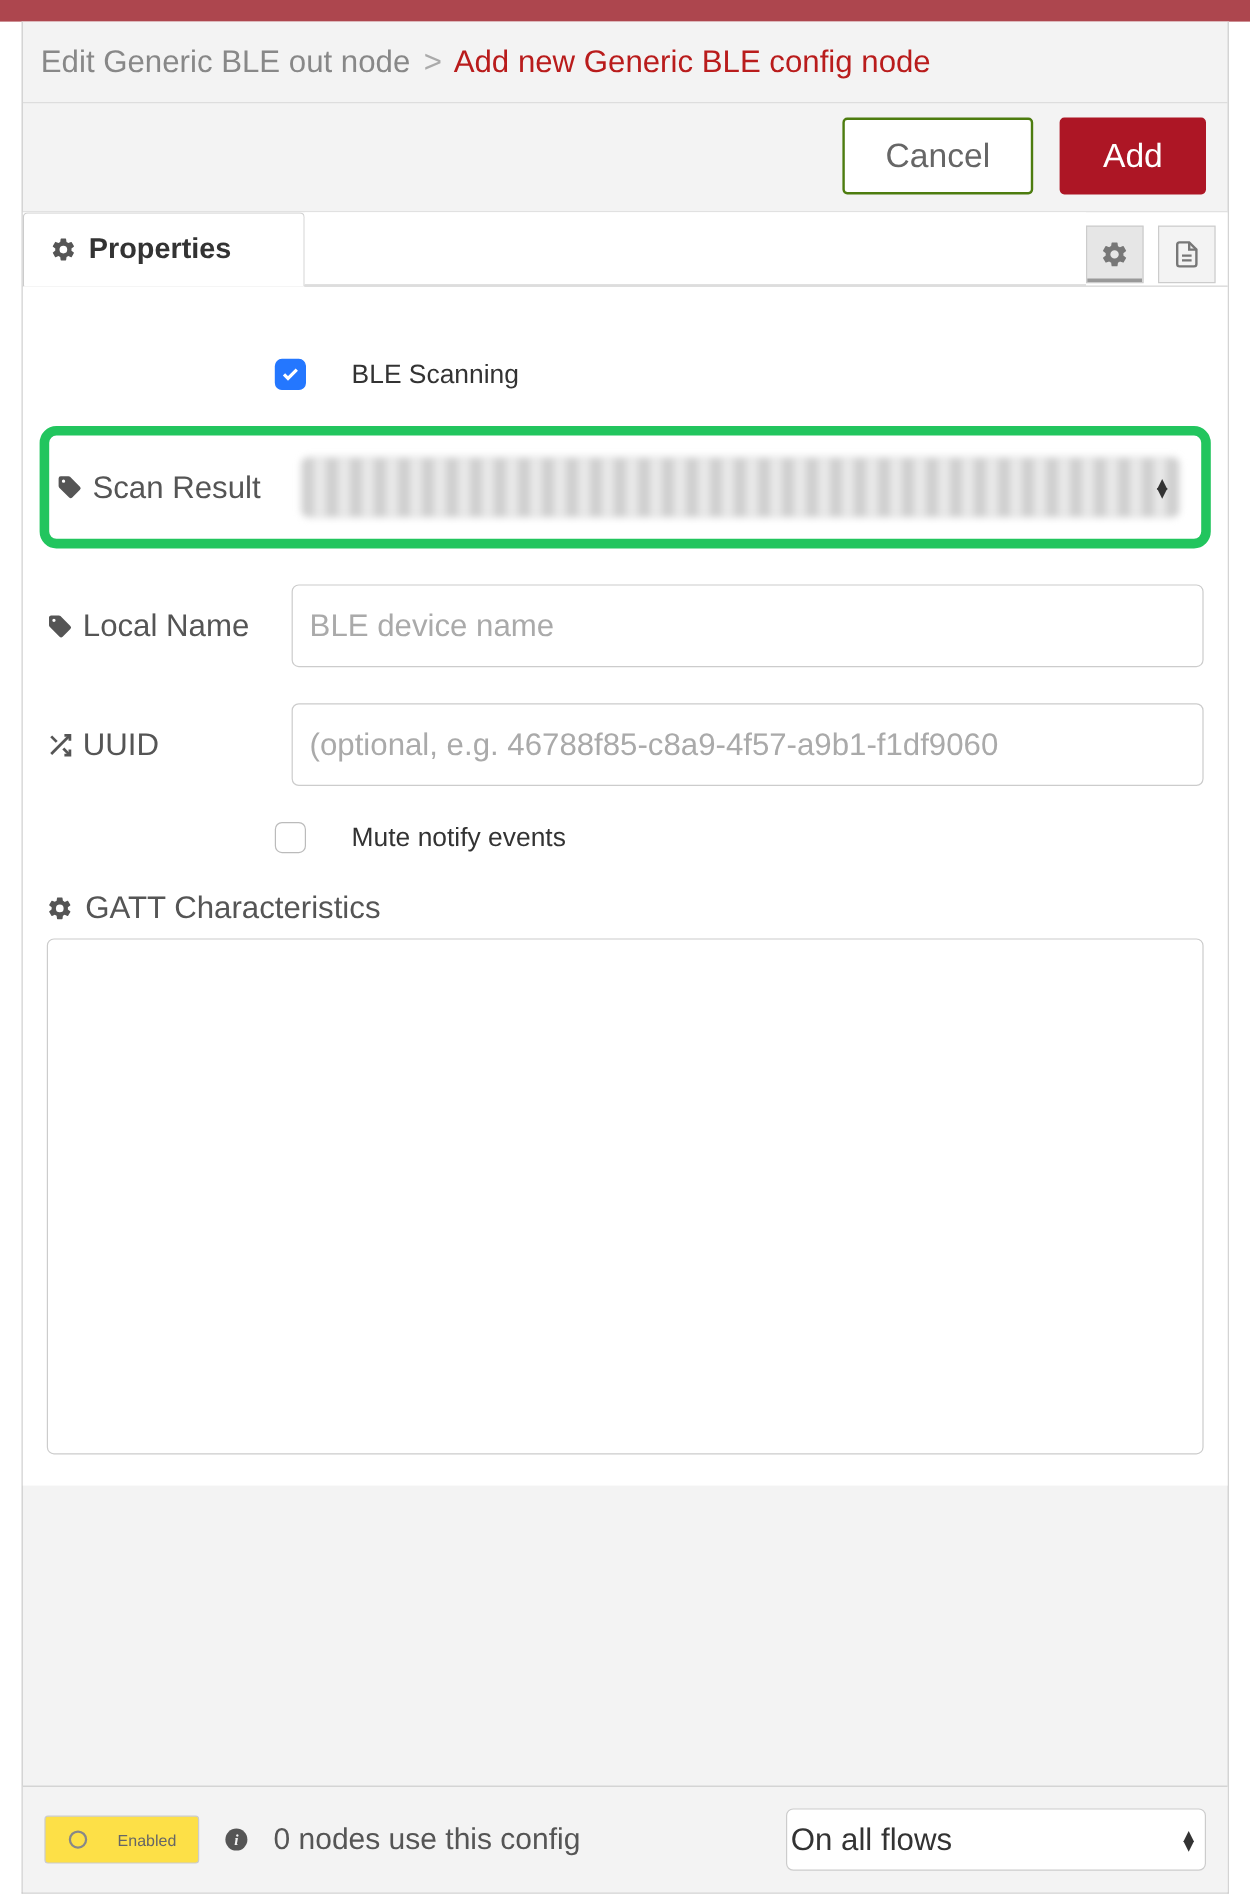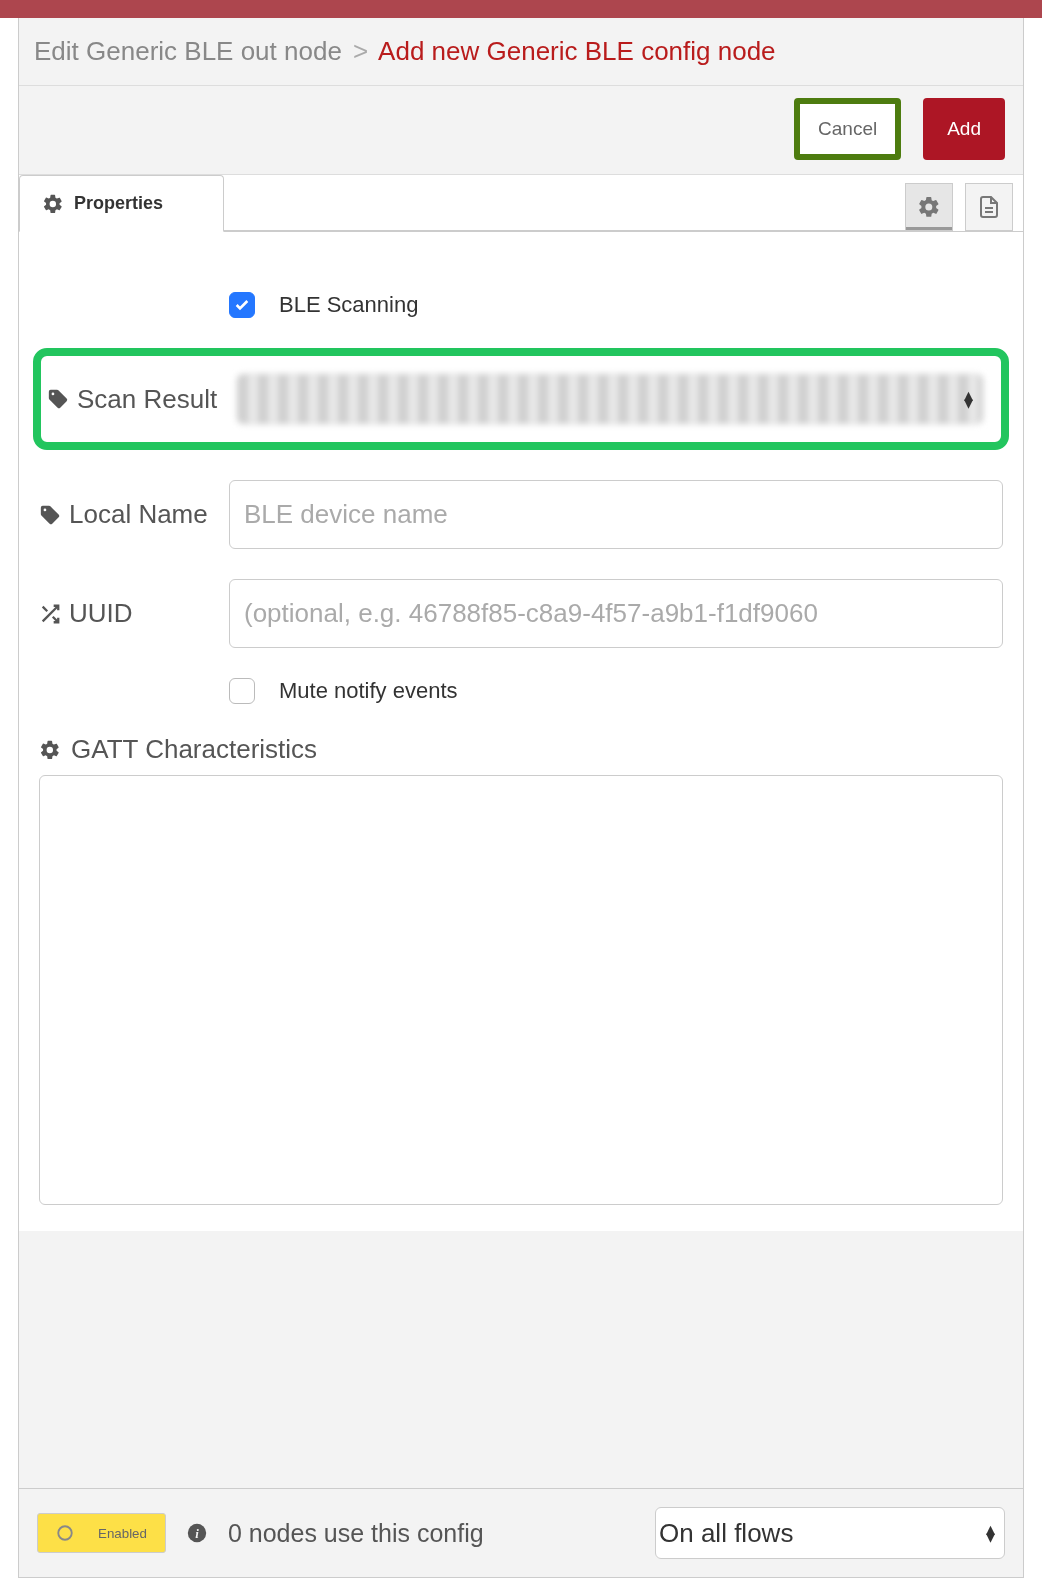--- a/index.html
+++ b/index.html
@@ -31,25 +31,25 @@
   .breadcrumb .current { color: #b91c1c; font-weight: 400; margin-top: 42px; }
   .sep { color: #aaa; margin: 0 4px; }
   .actions {
     display: flex;
     justify-content: flex-end;
     gap: 22px;
     padding: 12px 18px 14px;
     border-bottom: 1px solid #ddd;
   }
   .btn {
-    font-size: 19px;
-    padding: 14px 18px;
+    font-size: 28px;
+    padding: 14px 34px;
     border-radius: 4px;
     cursor: pointer;
-    border: 6px solid #4d7c0f;
+    border: 2px solid #4d7c0f;
     background: #fff;
     color: #666;
   }
   .btn-primary {
     background: #ad1625;
     border-color: #ad1625;
     color: #fff;
   }
   .tabs-row {
     display: flex;
@@ -59,21 +59,21 @@
   }
   .tab {
     display: inline-flex;
     align-items: center;
     gap: 10px;
     background: #fff;
     border: 1px solid #ccc;
     border-bottom: 1px solid #fff;
     margin-bottom: -1px;
     padding: 16px 60px 16px 22px;
-    font-size: 18px;
+    font-size: 24px;
     font-weight: 700;
     color: #333;
     border-top-left-radius: 4px;
     border-top-right-radius: 4px;
   }
   .tabs-spacer { flex: 1; border-bottom: 1px solid #ccc; background:#fff; }
   .tab-icons {
     display: flex;
     gap: 12px;
     padding: 8px 10px 0 0;
@@ -91,21 +91,21 @@
     background: #e6e6e6;
     box-shadow: inset 0 -3px 0 #999;
   }
   .form {
     background: #fff;
     padding: 60px 20px 20px 20px;
   }
   .form-row {
     display: flex;
     align-items: center;
-    gap: 18px;
+    gap: 32px;
     margin-bottom: 30px;
     position: relative;
   }
   .form-row.checkbox-row { padding-left: 190px; margin-top: 0; }
   .form-label {
     width: 172px;
     display: inline-flex;
     gap: 8px;
     align-items: center;
     color: #555;

